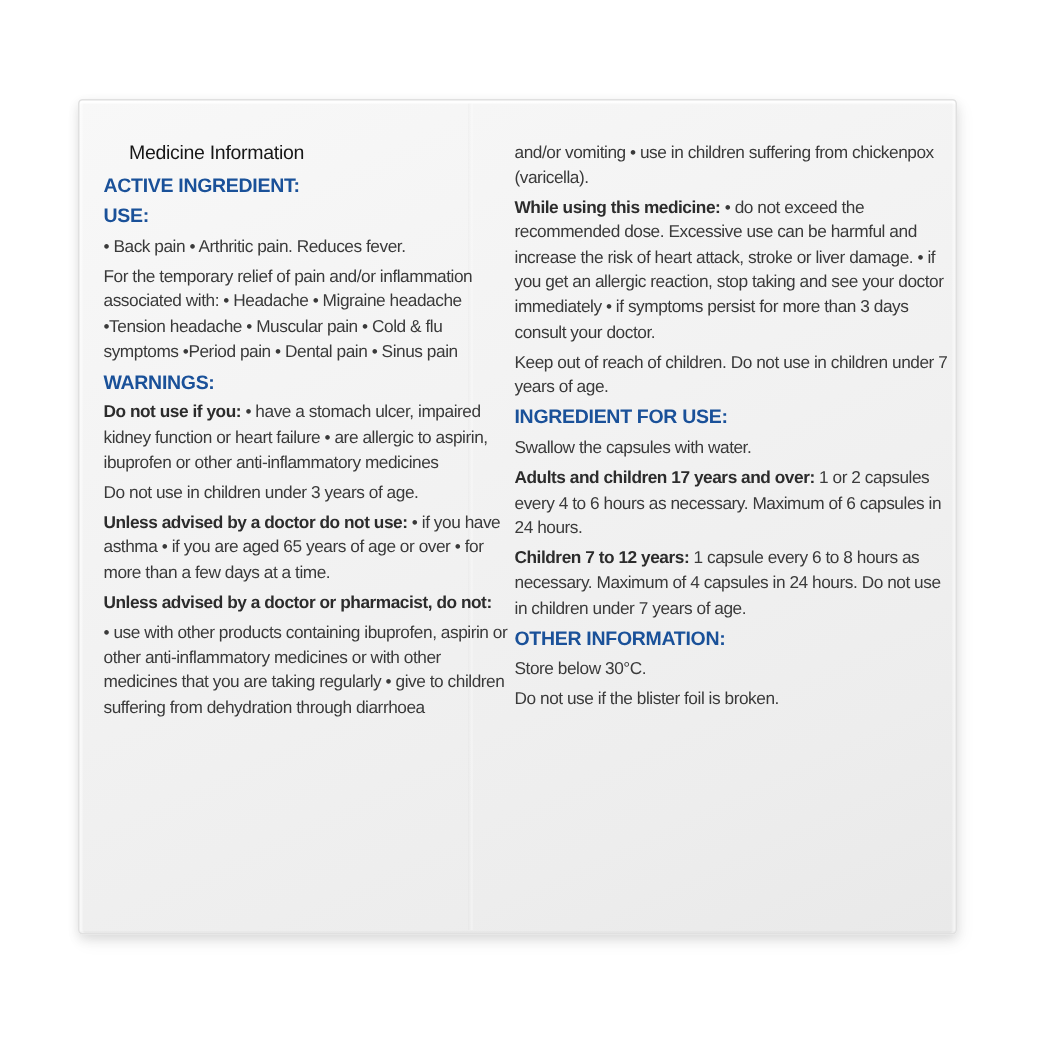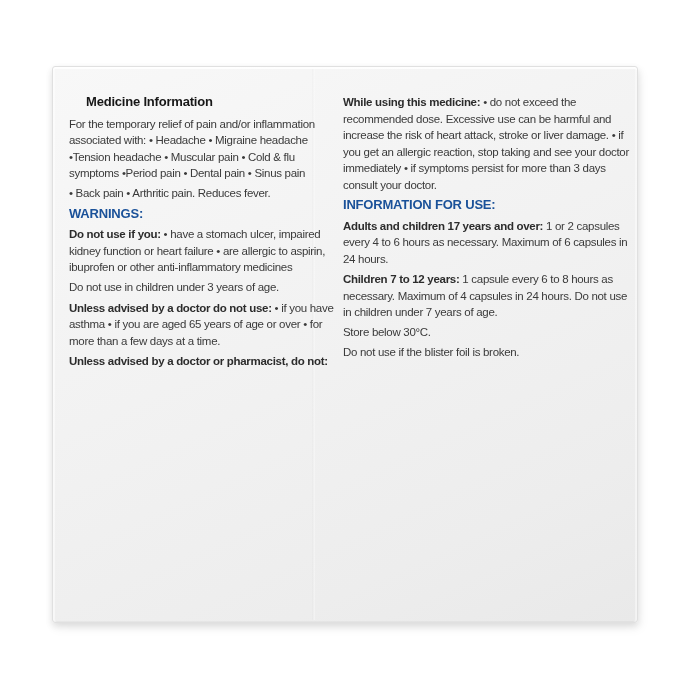--- a/index.html
+++ b/index.html
@@ -52,21 +52,21 @@
     font-size: 11.5px;
     line-height: 16.6px;
     letter-spacing: -0.3px;
     color: #3a3a3a;
   }
   .col-left  { left: 16px;  width: 270px; }
   .col-right { left: 290px; width: 290px; }
   .title {
     margin: 0 0 5px 0;
     font-size: 13px;
-    font-weight: bold;
+    font-weight: normal;
     color: #171717;
     letter-spacing: -0.2px;
     padding-left: 17px;
   }
   .heading {
     margin: 3px 0 4px 0;
     font-size: 13px;
     font-weight: bold;
     color: #1a5199;
     letter-spacing: -0.2px;
@@ -81,35 +81,42 @@
 </head>
 <body>
 
 <div class="scene">
   <div class="panel">
     <div class="crease"></div>
 
     <div class="col col-left">
       <p class="title">Medicine Information</p>
 
+      <p class="heading">ACTIVE INGREDIENT:</p>
 
+      <p class="heading">USE:</p>
+      <p class="body">• Back pain • Arthritic pain. Reduces fever.</p>
       <p class="body">For the temporary relief of pain and/or inflammation associated with: • Headache • Migraine headache •Tension headache • Muscular pain • Cold &amp; flu symptoms •Period pain • Dental pain • Sinus pain</p>
-      <p class="body">• Back pain • Arthritic pain. Reduces fever.</p>
 
       <p class="heading">WARNINGS:</p>
       <p class="body"><b>Do not use if you:</b><span> • have a stomach ulcer, impaired kidney function or heart failure • are allergic to aspirin, ibuprofen or other anti-inflammatory medicines</span></p>
       <p class="body">Do not use in children under 3 years of age.</p>
       <p class="body"><b>Unless advised by a doctor do not use:</b><span> • if you have asthma • if you are aged 65 years of age or over • for more than a few days at a time.</span></p>
       <p class="body"><b>Unless advised by a doctor or pharmacist, do not:</b></p>
+      <p class="body">• use with other products containing ibuprofen, aspirin or other anti-inflammatory medicines or with other medicines that you are taking regularly • give to children suffering from dehydration through diarrhoea</p>
     </div>
 
     <div class="col col-right">
+      <p class="body">and/or vomiting • use in children suffering from chickenpox (varicella).</p>
       <p class="body"><b>While using this medicine:</b><span> • do not exceed the recommended dose. Excessive use can be harmful and increase the risk of heart attack, stroke or liver damage. • if you get an allergic reaction, stop taking and see your doctor immediately • if symptoms persist for more than 3 days consult your doctor.</span></p>
+      <p class="body">Keep out of reach of children. Do not use in children under 7 years of age.</p>
 
-      <p class="heading">INFORMATION FOR USE:</p>
+      <p class="heading">INGREDIENT FOR USE:</p>
+      <p class="body">Swallow the capsules with water.</p>
       <p class="body"><b>Adults and children 17 years and over:</b><span> 1 or 2 capsules every 4 to 6 hours as necessary. Maximum of 6 capsules in 24 hours.</span></p>
       <p class="body"><b>Children 7 to 12 years:</b><span> 1 capsule every 6 to 8 hours as necessary. Maximum of 4 capsules in 24 hours. Do not use in children under 7 years of age.</span></p>
 
+      <p class="heading">OTHER INFORMATION:</p>
       <p class="body">Store below 30°C.</p>
       <p class="body">Do not use if the blister foil is broken.</p>
     </div>
   </div>
 </div>
 
 </body></html>

